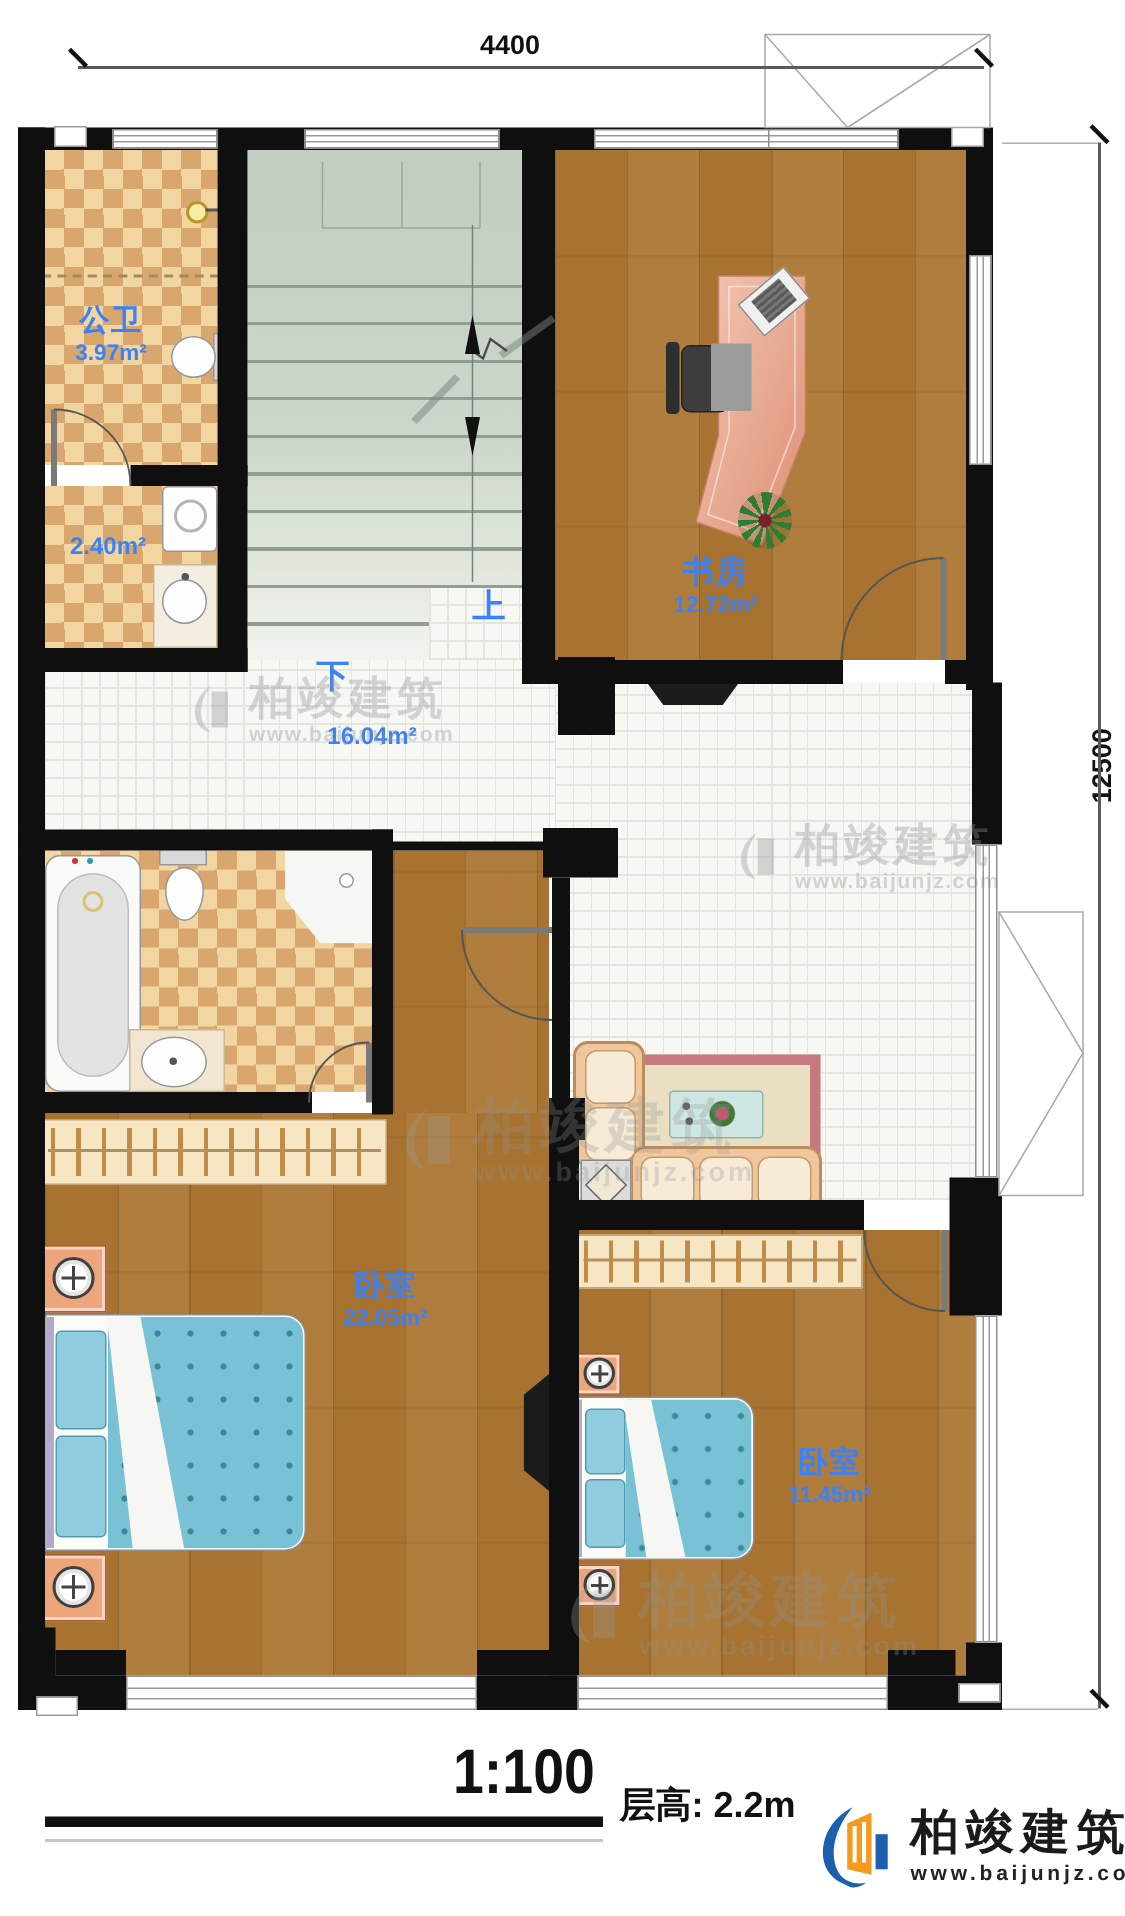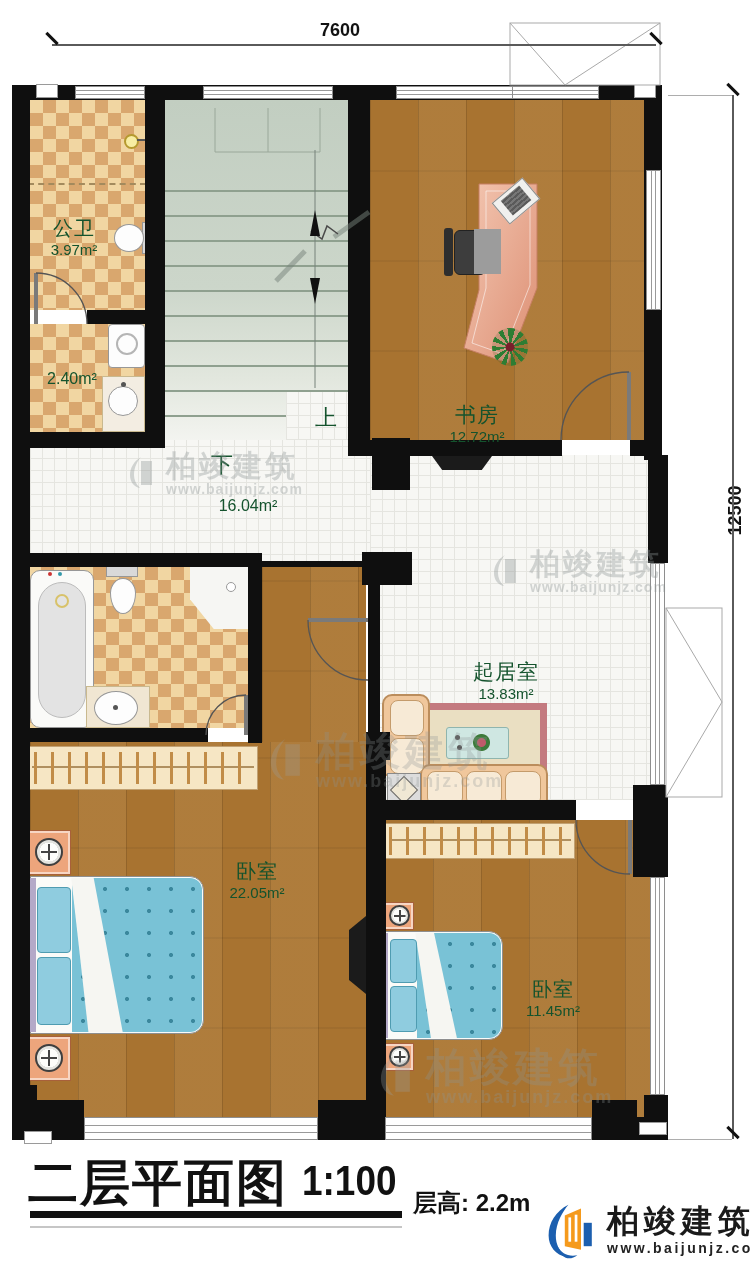--- a/index.html
+++ b/index.html
@@ -16,21 +16,21 @@
   .checker{position:absolute;z-index:1;background:repeating-conic-gradient(#d9a76e 0% 25%,#f1d6a2 0% 50%) 0 0/26px 26px;}
   .wood{position:absolute;z-index:1;background-color:#a87330;
         background-image:repeating-linear-gradient(90deg,rgba(0,0,0,.13) 0 1px,transparent 1px 48px),
         repeating-linear-gradient(90deg,transparent 0 48px,rgba(255,236,200,.08) 48px 96px),
         repeating-linear-gradient(0deg,transparent 0 88px,rgba(0,0,0,.05) 88px 90px);}
   .tile{position:absolute;z-index:1;background-color:#f7f7f4;
         background-image:repeating-linear-gradient(0deg,#e5e5e0 0 1px,transparent 1px 12px),
         repeating-linear-gradient(90deg,#e5e5e0 0 1px,transparent 1px 12px);}
   .stairs{position:absolute;z-index:1;background:linear-gradient(180deg,#c2cec1 0%,#ccd6ca 55%,#e2e7de 82%,#f3f4f0 100%);}
   .steps{position:absolute;z-index:2;background:repeating-linear-gradient(180deg,#8fa08f 0 2px,transparent 2px 25px);}
-  .label{position:absolute;text-align:center;color:#14532d;font-weight:400;line-height:1.18;z-index:40;margin-top:14px;}
+  .label{position:absolute;text-align:center;color:#3b82f6;font-weight:700;line-height:1.18;z-index:40;}
   .rname{font-size:20px;letter-spacing:1px;}
   .rarea{font-size:15px;}
   .furn{position:absolute;z-index:5;box-sizing:border-box;}
   .sofa{background:#f0c79c;border:2px solid #bb8d5c;border-radius:10px;}
   .cushion{position:absolute;background:#f7ead6;border:1px solid #c49b6b;border-radius:8px;}
   .ns{position:absolute;background:#eda57c;border:1.5px solid #a8603a;box-shadow:inset 0 0 0 2px rgba(255,255,255,.55);z-index:6;box-sizing:border-box;}
   .lamp{position:absolute;border:2px solid #3f3f3f;border-radius:50%;box-sizing:border-box;
         background:linear-gradient(#444,#444) center/68% 2px no-repeat,
                    linear-gradient(#444,#444) center/2px 68% no-repeat,
                    radial-gradient(circle,#fdfdfb 55%,#e4e4e0 56%);}
@@ -50,21 +50,21 @@
   .dimline{position:absolute;background:#5a5a5a;z-index:35;}
   .tick{position:absolute;width:16px;height:3px;background:#111;transform:rotate(45deg);z-index:36;}
   .fixw{position:absolute;background:#fdfdfd;border:1.5px solid #979797;box-sizing:border-box;z-index:6;}
   #titleblock{position:absolute;left:0;top:1145px;width:750px;height:132px;background:#fff;z-index:60;}
 </style>
 </head>
 <body>
 
 <div id="canvas">
 
-  <div class="dim" style="left:275px;top:20px;width:130px;font-size:18px;text-align:center;">7600</div>
+  <div class="dim" style="left:275px;top:20px;width:130px;font-size:18px;text-align:center;">4400</div>
   <div class="dimline" style="left:52px;top:44px;width:604px;height:2px;"></div>
   <div class="tick" style="left:44px;top:37px;"></div>
   <div class="tick" style="left:648px;top:37px;"></div>
 
   <div class="dim" style="left:695px;top:500px;width:80px;font-size:18px;text-align:center;transform:rotate(-90deg);">12500</div>
   <div class="dimline" style="left:732px;top:95px;width:2px;height:1044px;"></div>
   <div class="tick" style="left:725px;top:88px;"></div>
   <div class="tick" style="left:725px;top:1131px;"></div>
   <div class="dimline" style="left:668px;top:95px;width:64px;height:1px;background:#adadad;"></div>
   <div class="dimline" style="left:668px;top:1139px;width:64px;height:1px;background:#adadad;"></div>
@@ -271,27 +271,23 @@
   <div class="label" style="left:24px;top:203px;width:100px;">
     <div class="rname">公卫</div>
     <div class="rarea">3.97m²</div>
   </div>
   <div class="label" style="left:22px;top:356px;width:100px;">
     <div class="rarea" style="font-size:16px;">2.40m²</div>
   </div>
   <div class="label" style="left:198px;top:483px;width:100px;">
     <div class="rarea" style="font-size:16px;">16.04m²</div>
   </div>
-  <div class="label" style="left:417px;top:389px;width:120px;">
+  <div class="label" style="left:417px;top:370px;width:120px;">
     <div class="rname" style="font-size:21px;">书房</div>
     <div class="rarea">12.72m²</div>
-  </div>
-  <div class="label" style="left:456px;top:646px;width:100px;">
-    <div class="rname" style="font-size:21px;">起居室</div>
-    <div class="rarea">13.83m²</div>
   </div>
   <div class="label" style="left:207px;top:846px;width:100px;">
     <div class="rname">卧室</div>
     <div class="rarea">22.05m²</div>
   </div>
   <div class="label" style="left:503px;top:964px;width:100px;">
     <div class="rname">卧室</div>
     <div class="rarea">11.45m²</div>
   </div>
   <div class="label" style="left:312px;top:391px;width:28px;font-size:22px;">上</div>
@@ -332,21 +328,20 @@
       <path d="M13,3 C6,7 2,14 2,21 c0,7 4,12 10,13 c-4,-4 -6,-8 -6,-13 c0,-8 4,-15 7,-18 z" fill="currentColor"></path>
       <rect x="13" y="7" width="11" height="24" fill="currentColor"></rect>
     </svg>
     <div class="wmtxt">
         <div style="font-size:40px;letter-spacing:4px;">柏竣建筑</div>
       <div class="wmurl" style="font-size:18px;letter-spacing:2px;">www.baijunjz.com</div>
       </div>
   </div>
 
   <div id="titleblock">
-    <span class="abs" style="left:28px;top:5px;font-size:50px;font-weight:800;color:#111;letter-spacing:2px;">二层平面图</span>
     <span class="abs" style="left:302px;top:12px;font-size:42px;font-weight:700;color:#111;transform:scaleX(.88);transform-origin:left;">1:100</span>
     <div class="abs" style="left:30px;top:66px;width:372px;height:7px;background:#111;"></div>
     <div class="abs" style="left:30px;top:81px;width:372px;height:2px;background:#c6c6c6;"></div>
     <span class="abs" style="left:413px;top:42px;font-size:24px;font-weight:700;color:#111;">层高: 2.2m</span>
     <div class="abs" style="left:545px;top:55px;display:flex;align-items:center;gap:8px;">
       <svg width="54" height="60" viewBox="0 0 60 64">
         <path d="M26,4 C12,11 4,24 4,38 c0,12 8,22 20,24 c-8,-6 -12,-14 -12,-24 c0,-14 8,-27 14,-34 z" fill="#1c5faf"></path>
         <polygon points="22,16 40,8 40,54 22,50" fill="#f59a1c"></polygon>
         <rect x="26" y="18" width="3" height="27" fill="#fff"></rect>
         <rect x="33" y="15" width="3" height="30" fill="#fff"></rect>

